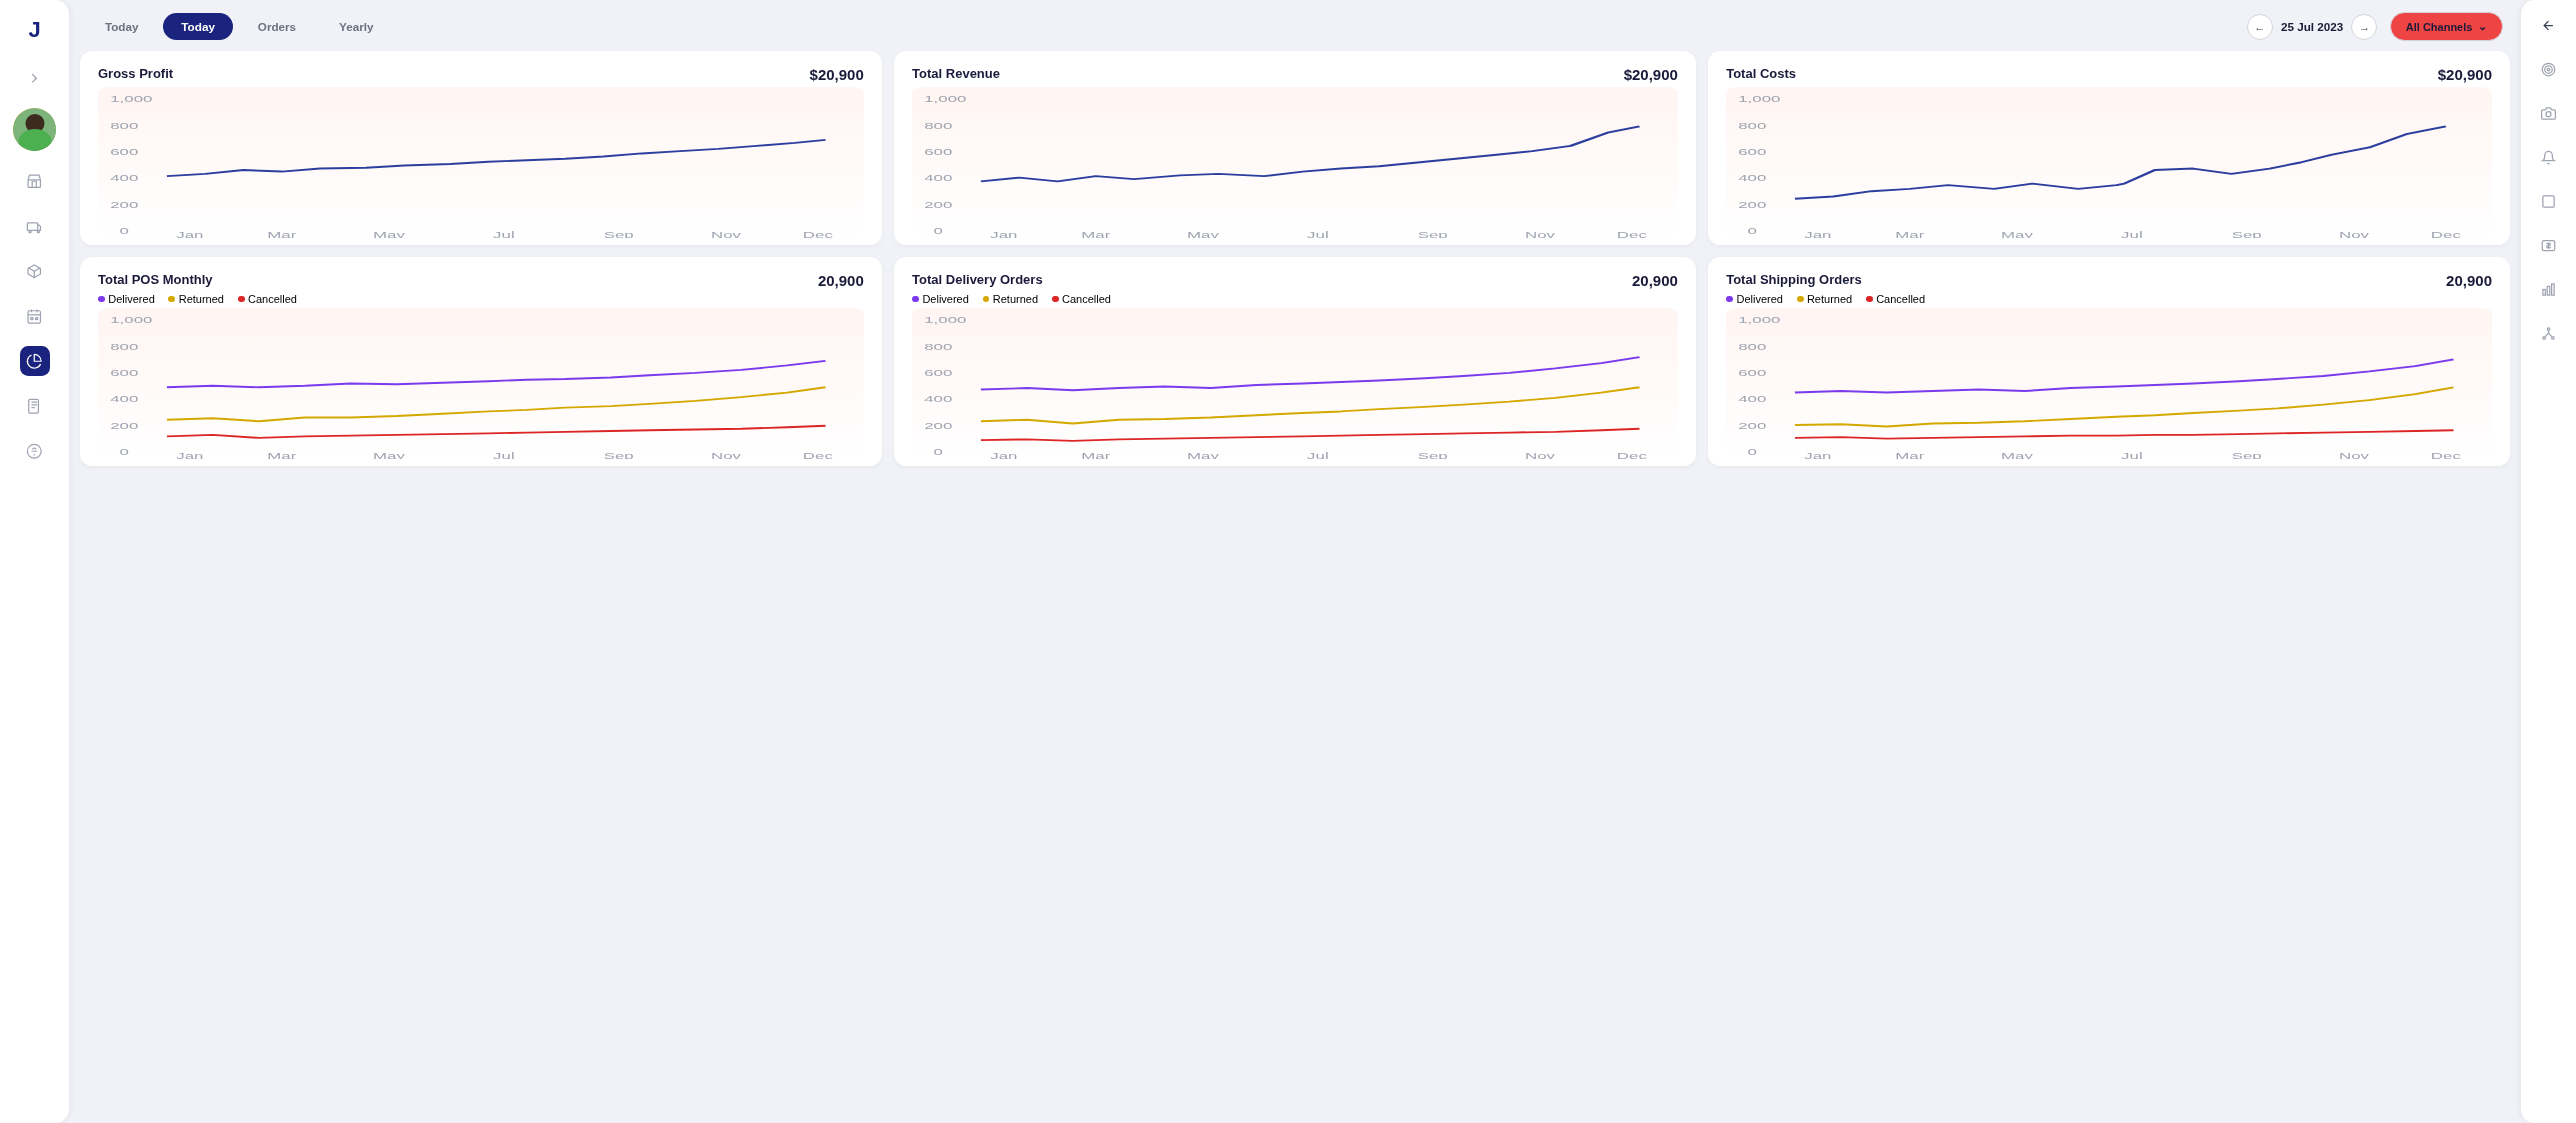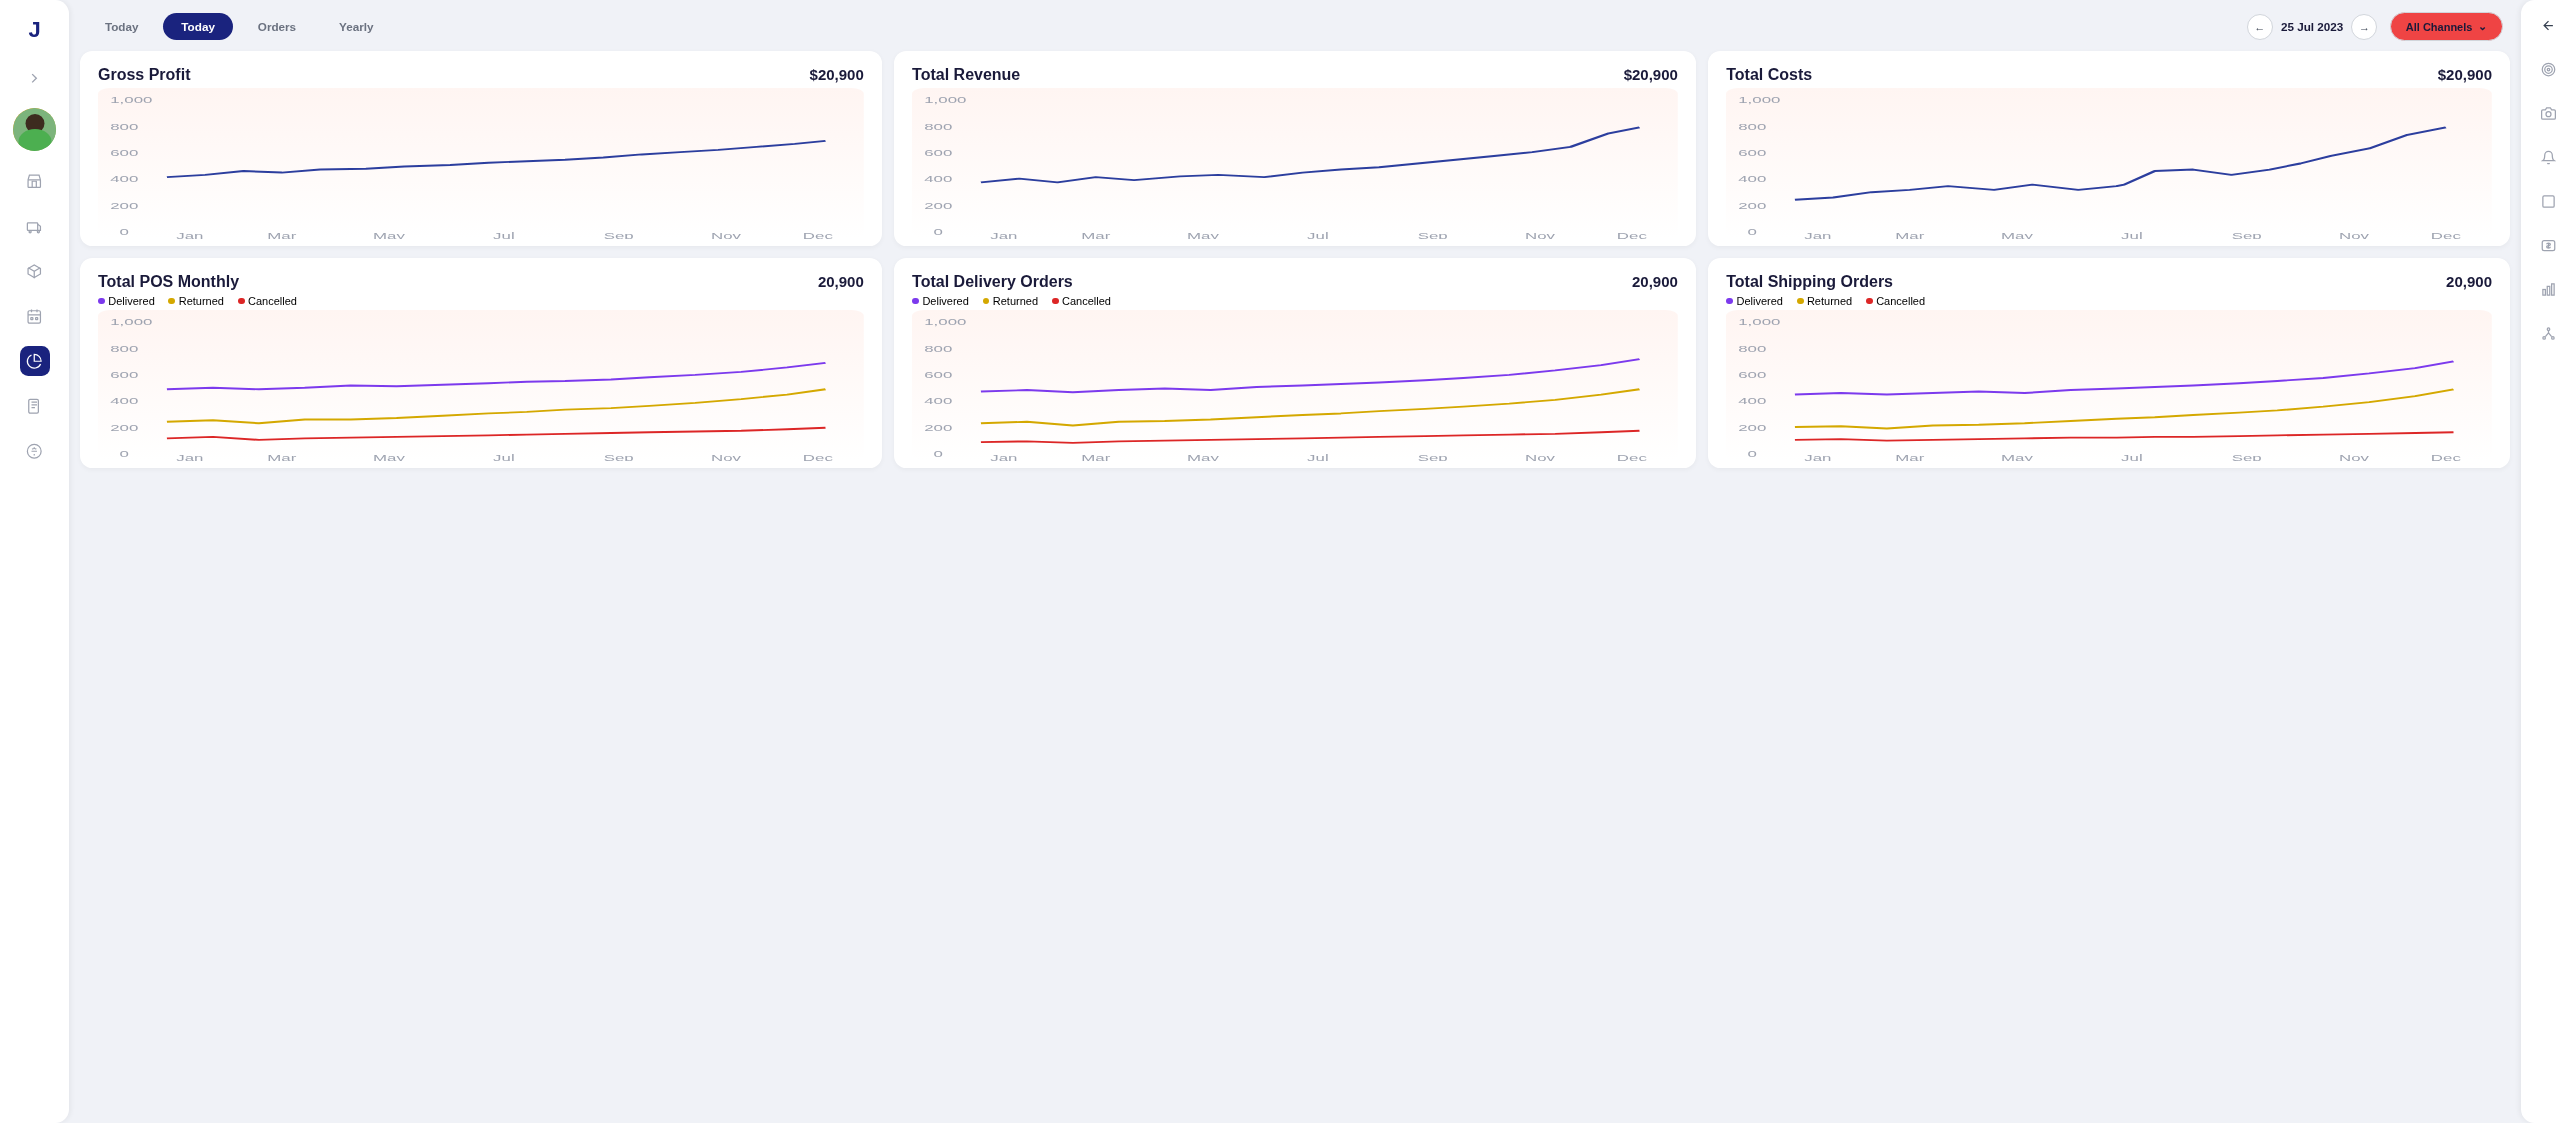--- a/index.html
+++ b/index.html
@@ -231,21 +231,21 @@
     }
 
     .card-header {
       display: flex;
       justify-content: space-between;
       align-items: flex-start;
       margin-bottom: 4.1px;
     }
 
     .card-title {
-      font-size: 16px;
+      font-size: 13px;
       font-weight: 700;
       color: #1a1a3a;
     }
 
     .card-value {
       font-size: 15px;
       font-weight: 800;
       color: #1a1a3a;
     }
 

